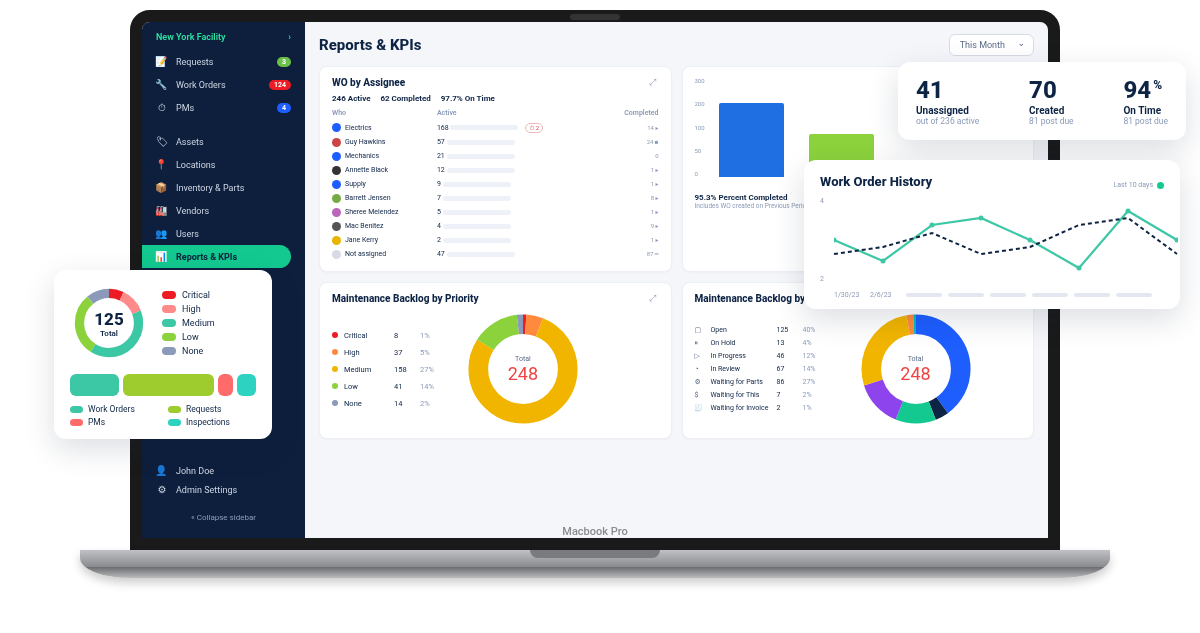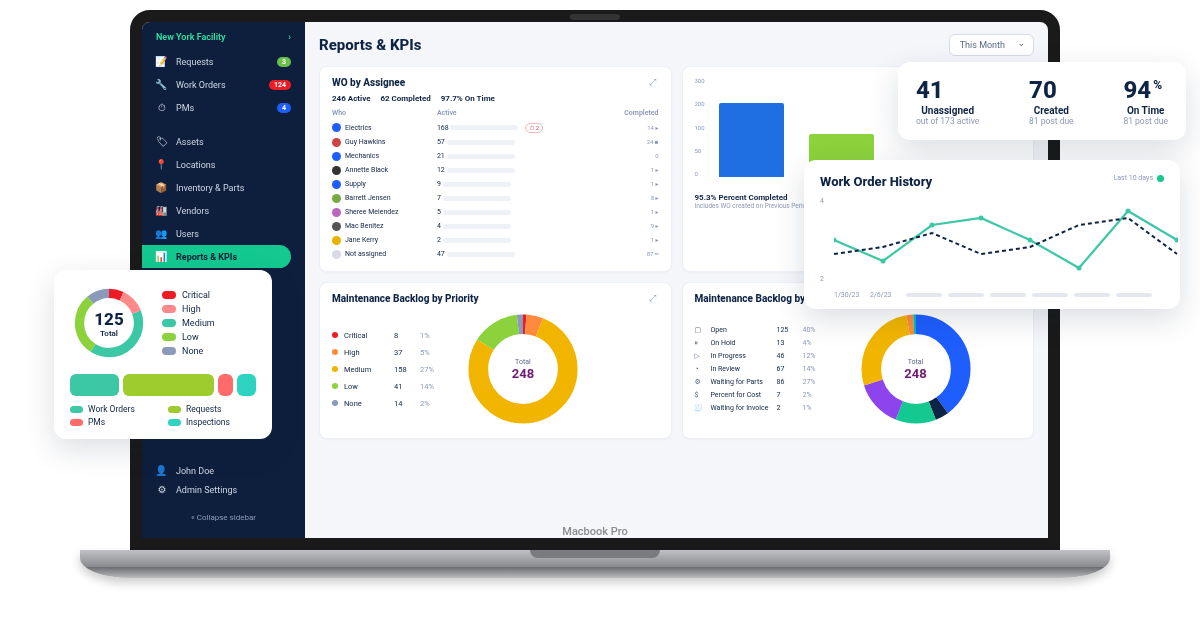--- a/index.html
+++ b/index.html
@@ -63,37 +63,37 @@
   .pc-sub { font-size: 6.5px; color: #8b9ab9; }
 
   
   .bk-row { display: flex; align-items: center; gap: 30px; }
   .bk-list { font-size: 7.5px; color: #0e2445; }
   .bk-list .r { display: flex; align-items: center; gap: 6px; padding: 4px 0; }
   .dot { width: 6px; height: 6px; border-radius: 50%; display: inline-block; }
   .donut-wrap { position: relative; width: 118px; height: 118px; }
   .donut-wrap .center { position: absolute; inset: 0; display: flex; flex-direction: column; align-items: center; justify-content: center; }
   .donut-wrap .lbl { font-size: 7px; color: #5b6b88; }
-  .donut-wrap .num { font-size: 13px; font-weight: 700; color: #701a75; }
+  .donut-wrap .num { font-size: 18px; font-weight: 400; color: #ef4444; }
 
   
   .st-list .r { display: grid; grid-template-columns: 10px 60px 20px 24px; gap: 6px; align-items: center; padding: 2.5px 0; font-size: 7px; }
   .st-ic { font-size: 7px; color: #5b6b88; }
 
   
   .overlay { position: absolute; background: #fff; border-radius: 12px; box-shadow: 0 10px 30px rgba(13,31,60,0.15); }
   .kpi-card { top: 62px; right: 14px; width: 288px; padding: 14px 18px; display: flex; justify-content: space-between; }
   .kpi { text-align: left; }
   .kpi .v { font-size: 24px; font-weight: 800; color: #0e2445; display: flex; align-items: flex-start; gap: 2px; }
   .kpi .v .pct { font-size: 12px; margin-top: 2px; }
-  .kpi .l { font-size: 10px; font-weight: 700; color: #0e2445; margin-top: 1px; text-align: center; }
+  .kpi .l { font-size: 10px; font-weight: 700; color: #0e2445; margin-top: 1px; }
   .kpi .s { font-size: 8.5px; color: #8b9ab9; }
 
   .history-card { top: 160px; right: 20px; width: 376px; padding: 14px 16px 10px; }
-  .hc-h { display: flex; justify-content: space-between; align-items: flex-start; margin-bottom: 8px; }
+  .hc-h { display: flex; justify-content: space-between; align-items: flex-end; margin-bottom: 8px; }
   .hc-h h3 { font-size: 13px; font-weight: 800; color: #0e2445; }
   .hc-period { font-size: 7px; color: #8b9ab9; display: flex; align-items: center; gap: 4px; }
   .hc-dot { width: 7px; height: 7px; border-radius: 50%; background: #13c98f; }
   .line-chart-wrap { position: relative; }
   .lc-y { position: absolute; left: 0; top: 0; height: 86px; display: flex; flex-direction: column; justify-content: space-between; font-size: 7px; color: #8b9ab9; }
   .lc-x { display: flex; gap: 6px; margin-top: 4px; margin-left: 14px; align-items: center; }
   .lc-x span.d { font-size: 7px; color: #8b9ab9; width: 30px; }
   .lc-x .tick { width: 36px; height: 4px; background: #e3e7f0; border-radius: 2px; }
 
   .priority-card { top: 270px; left: 54px; width: 218px; padding: 14px 16px 12px; }
@@ -394,21 +394,21 @@
                   <span style="color:#8b9ab9">14%</span>
                 </div>
                 <div class="r">
                   <span class="st-ic">⚙</span>
                   <span>Waiting for Parts</span>
                   <span>86</span>
                   <span style="color:#8b9ab9">27%</span>
                 </div>
                 <div class="r">
                   <span class="st-ic">$</span>
-                  <span>Percent for Cost</span>
+                  <span>Waiting for This</span>
                   <span>7</span>
                   <span style="color:#8b9ab9">2%</span>
                 </div>
                 <div class="r">
                   <span class="st-ic">🧾</span>
                   <span>Waiting for Invoice</span>
                   <span>2</span>
                   <span style="color:#8b9ab9">1%</span>
                 </div>
               </div>
@@ -437,21 +437,21 @@
       <div class="notch"></div>
     </div>
 </div>
 
 <div class="overlay kpi-card">
   <div class="kpi">
       <div class="v">
         <span>41</span>
       </div>
       <div class="l">Unassigned</div>
-      <div class="s">out of 173 active</div>
+      <div class="s">out of 236 active</div>
     </div>
   <div class="kpi">
       <div class="v">
         <span>70</span>
       </div>
       <div class="l">Created</div>
       <div class="s">81 post due</div>
     </div>
   <div class="kpi">
       <div class="v">

